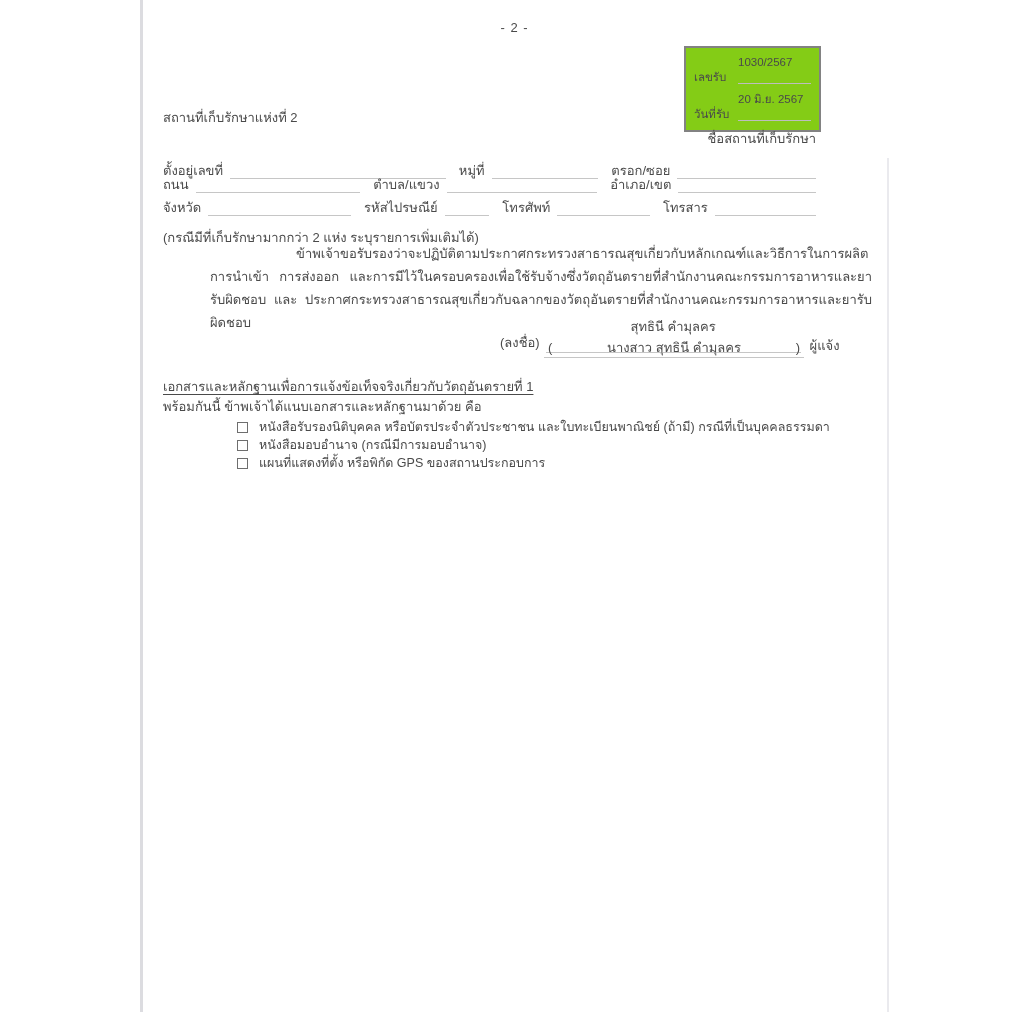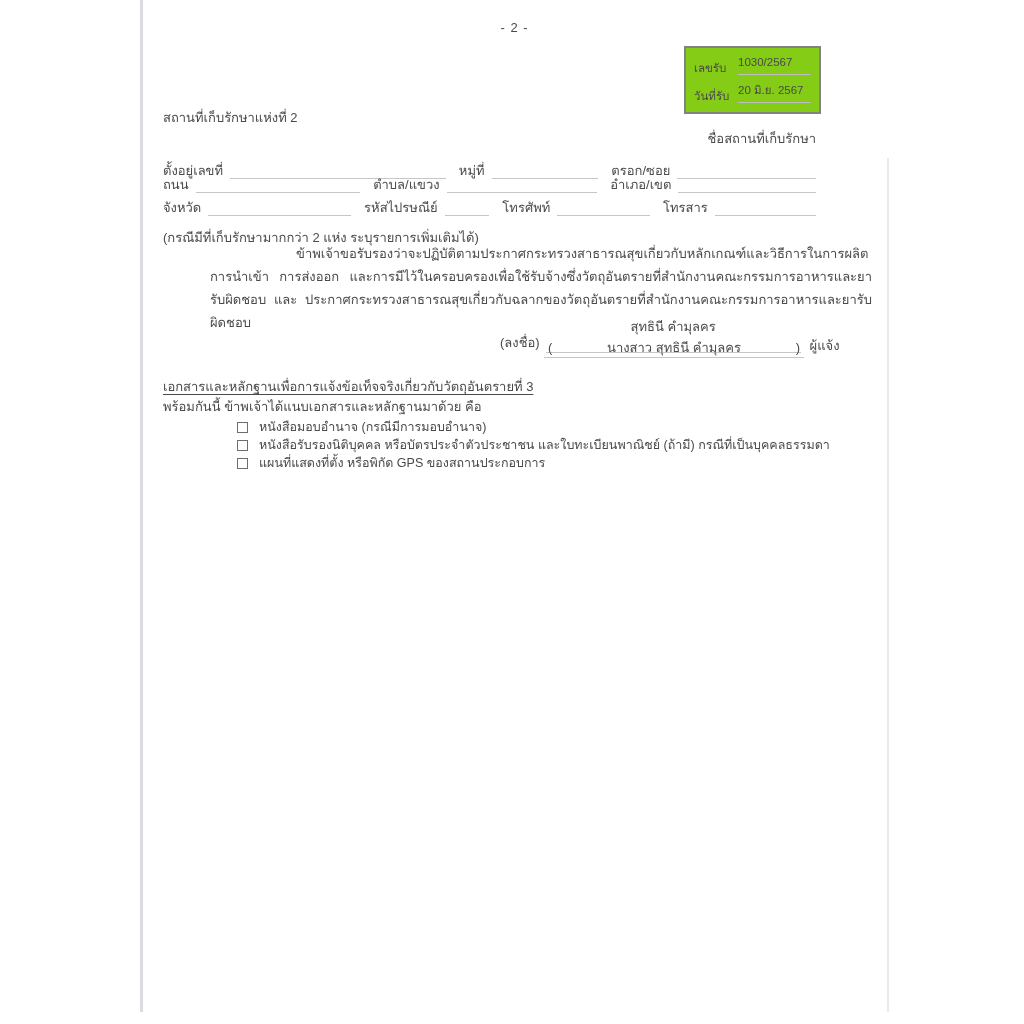--- a/index.html
+++ b/index.html
@@ -22,21 +22,21 @@
   .page-num{position:absolute;left:141px;top:20px;width:747px;text-align:center;font-size:13px;letter-spacing:1px;}
 
   .receipt-box{
     position:absolute;left:684px;top:46px;width:137px;
     border:2px solid #828282;background:#84cc16;
     padding:7px 8px 9px 8px;font-size:11.5px;
   }
   .receipt-row{display:flex;align-items:flex-end;}
   .receipt-row + .receipt-row{margin-top:8px;}
   .receipt-label{flex:none;width:44px;line-height:14px;}
-  .receipt-value{flex:1;border-bottom:1px solid #bdbdbd;line-height:14px;padding-bottom:5px;white-space:nowrap;}
+  .receipt-value{flex:1;border-bottom:1px solid #bdbdbd;line-height:14px;padding-bottom:14px;white-space:nowrap;}
 
   .abs{position:absolute;left:163px;width:653px;font-size:13px;}
   .row{display:flex;align-items:flex-end;}
   .row span{white-space:nowrap;line-height:17px;}
   .fline{border-bottom:1px solid var(--line);height:15px;margin-left:7px;}
   .fline.last{margin-right:0;}
   .lbl2{margin-left:13px;}
 
   .para{line-height:23px;text-align:justify;text-indent:86px;width:662px;}
 
@@ -116,31 +116,31 @@
     <div class="sig-line">สุทธินี  คำมุลคร</div>
     <span class="sig-role">ผู้แจ้ง</span>
   </div>
 
   <div class="sig-row2">
     <span>(</span>
     <span>นางสาว สุทธินี  คำมุลคร</span>
     <span>)</span>
   </div>
 
-  <div class="abs docs-heading" style="top:376px;">เอกสารและหลักฐานเพื่อการแจ้งข้อเท็จจริงเกี่ยวกับวัตถุอันตรายที่ 3</div>
+  <div class="abs docs-heading" style="top:376px;">เอกสารและหลักฐานเพื่อการแจ้งข้อเท็จจริงเกี่ยวกับวัตถุอันตรายที่ 1</div>
   <div class="abs" style="top:396px;">พร้อมกันนี้ ข้าพเจ้าได้แนบเอกสารและหลักฐานมาด้วย คือ</div>
 
   <div style="position:absolute;left:237px;top:418px;">
     <div class="check-item">
       <div class="checkbox"></div>
-      <span class="check-label">หนังสือมอบอำนาจ (กรณีมีการมอบอำนาจ)</span>
+      <span class="check-label">หนังสือรับรองนิติบุคคล หรือบัตรประจำตัวประชาชน และใบทะเบียนพาณิชย์ (ถ้ามี) กรณีที่เป็นบุคคลธรรมดา</span>
     </div>
     <div class="check-item">
       <div class="checkbox"></div>
-      <span class="check-label">หนังสือรับรองนิติบุคคล หรือบัตรประจำตัวประชาชน และใบทะเบียนพาณิชย์ (ถ้ามี) กรณีที่เป็นบุคคลธรรมดา</span>
+      <span class="check-label">หนังสือมอบอำนาจ (กรณีมีการมอบอำนาจ)</span>
     </div>
     <div class="check-item">
       <div class="checkbox"></div>
       <span class="check-label">แผนที่แสดงที่ตั้ง หรือพิกัด GPS ของสถานประกอบการ</span>
     </div>
   </div>
 
 </div>
 
 </body></html>

